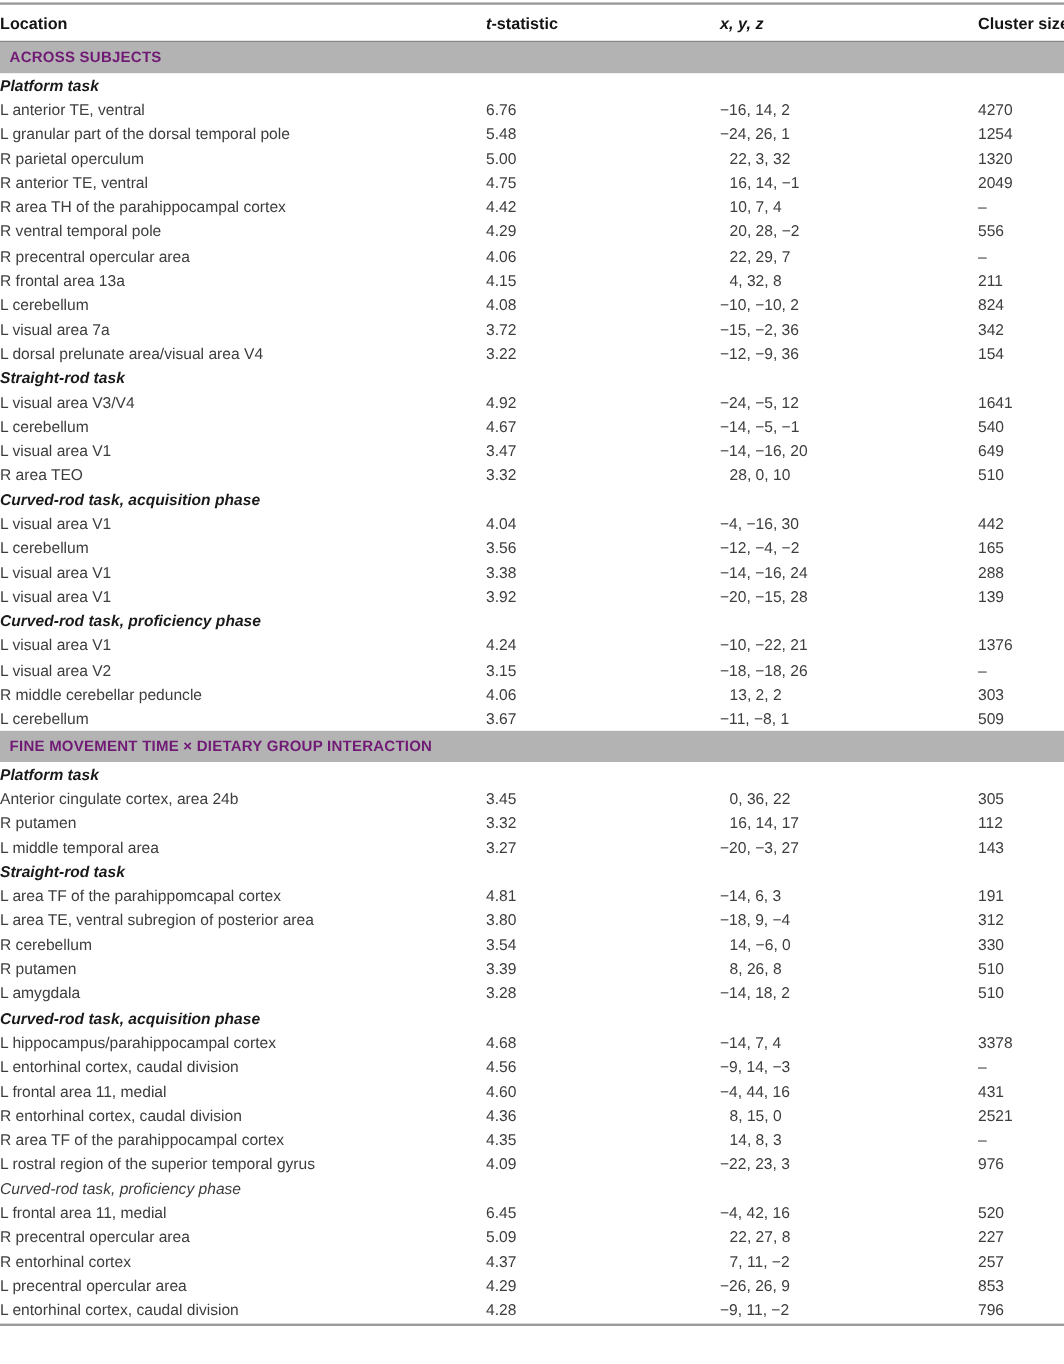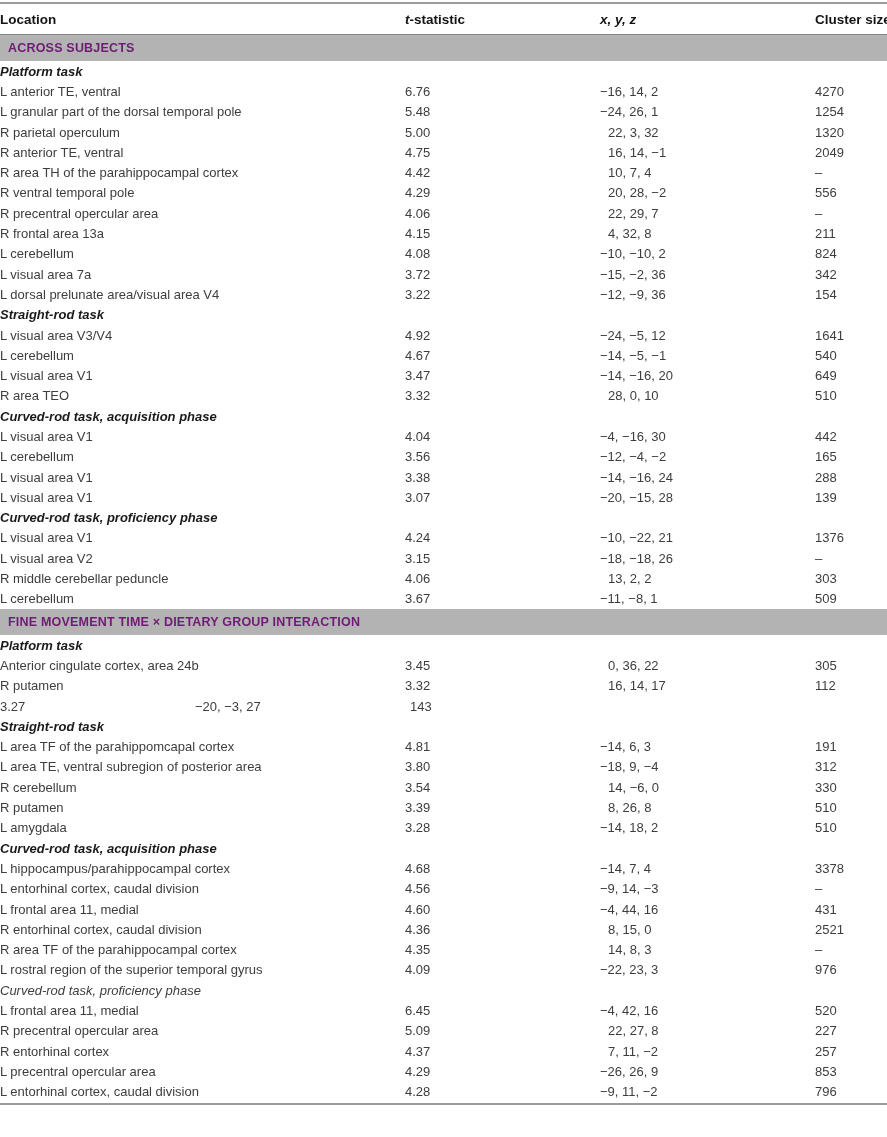--- a/index.html
+++ b/index.html
@@ -175,21 +175,21 @@
         <div class="c-cluster">165</div>
       </div>
       <div class="row">
         <div class="c-loc">L visual area V1</div>
         <div class="c-t">3.38</div>
         <div class="c-xyz neg">−14, −16, 24</div>
         <div class="c-cluster">288</div>
       </div>
       <div class="row">
         <div class="c-loc">L visual area V1</div>
-        <div class="c-t">3.07</div>
+        <div class="c-t">3.92</div>
         <div class="c-xyz neg">−20, −15, 28</div>
         <div class="c-cluster">139</div>
       </div>
       <div class="group-label">Curved-rod task, proficiency phase</div>
       <div class="row">
         <div class="c-loc">L visual area V1</div>
         <div class="c-t">4.24</div>
         <div class="c-xyz neg">−10, −22, 21</div>
         <div class="c-cluster">1376</div>
       </div>
@@ -219,20 +219,21 @@
         <div class="c-xyz">0, 36, 22</div>
         <div class="c-cluster">305</div>
       </div>
       <div class="row">
         <div class="c-loc">R putamen</div>
         <div class="c-t">3.32</div>
         <div class="c-xyz">16, 14, 17</div>
         <div class="c-cluster">112</div>
       </div>
       <div class="row">
+        <div class="c-loc">L middle temporal area</div>
         <div class="c-t">3.27</div>
         <div class="c-xyz neg">−20, −3, 27</div>
         <div class="c-cluster">143</div>
       </div>
       <div class="group-label">Straight-rod task</div>
       <div class="row">
         <div class="c-loc">L area TF of the parahippomcapal cortex</div>
         <div class="c-t">4.81</div>
         <div class="c-xyz neg">−14, 6, 3</div>
         <div class="c-cluster">191</div>

